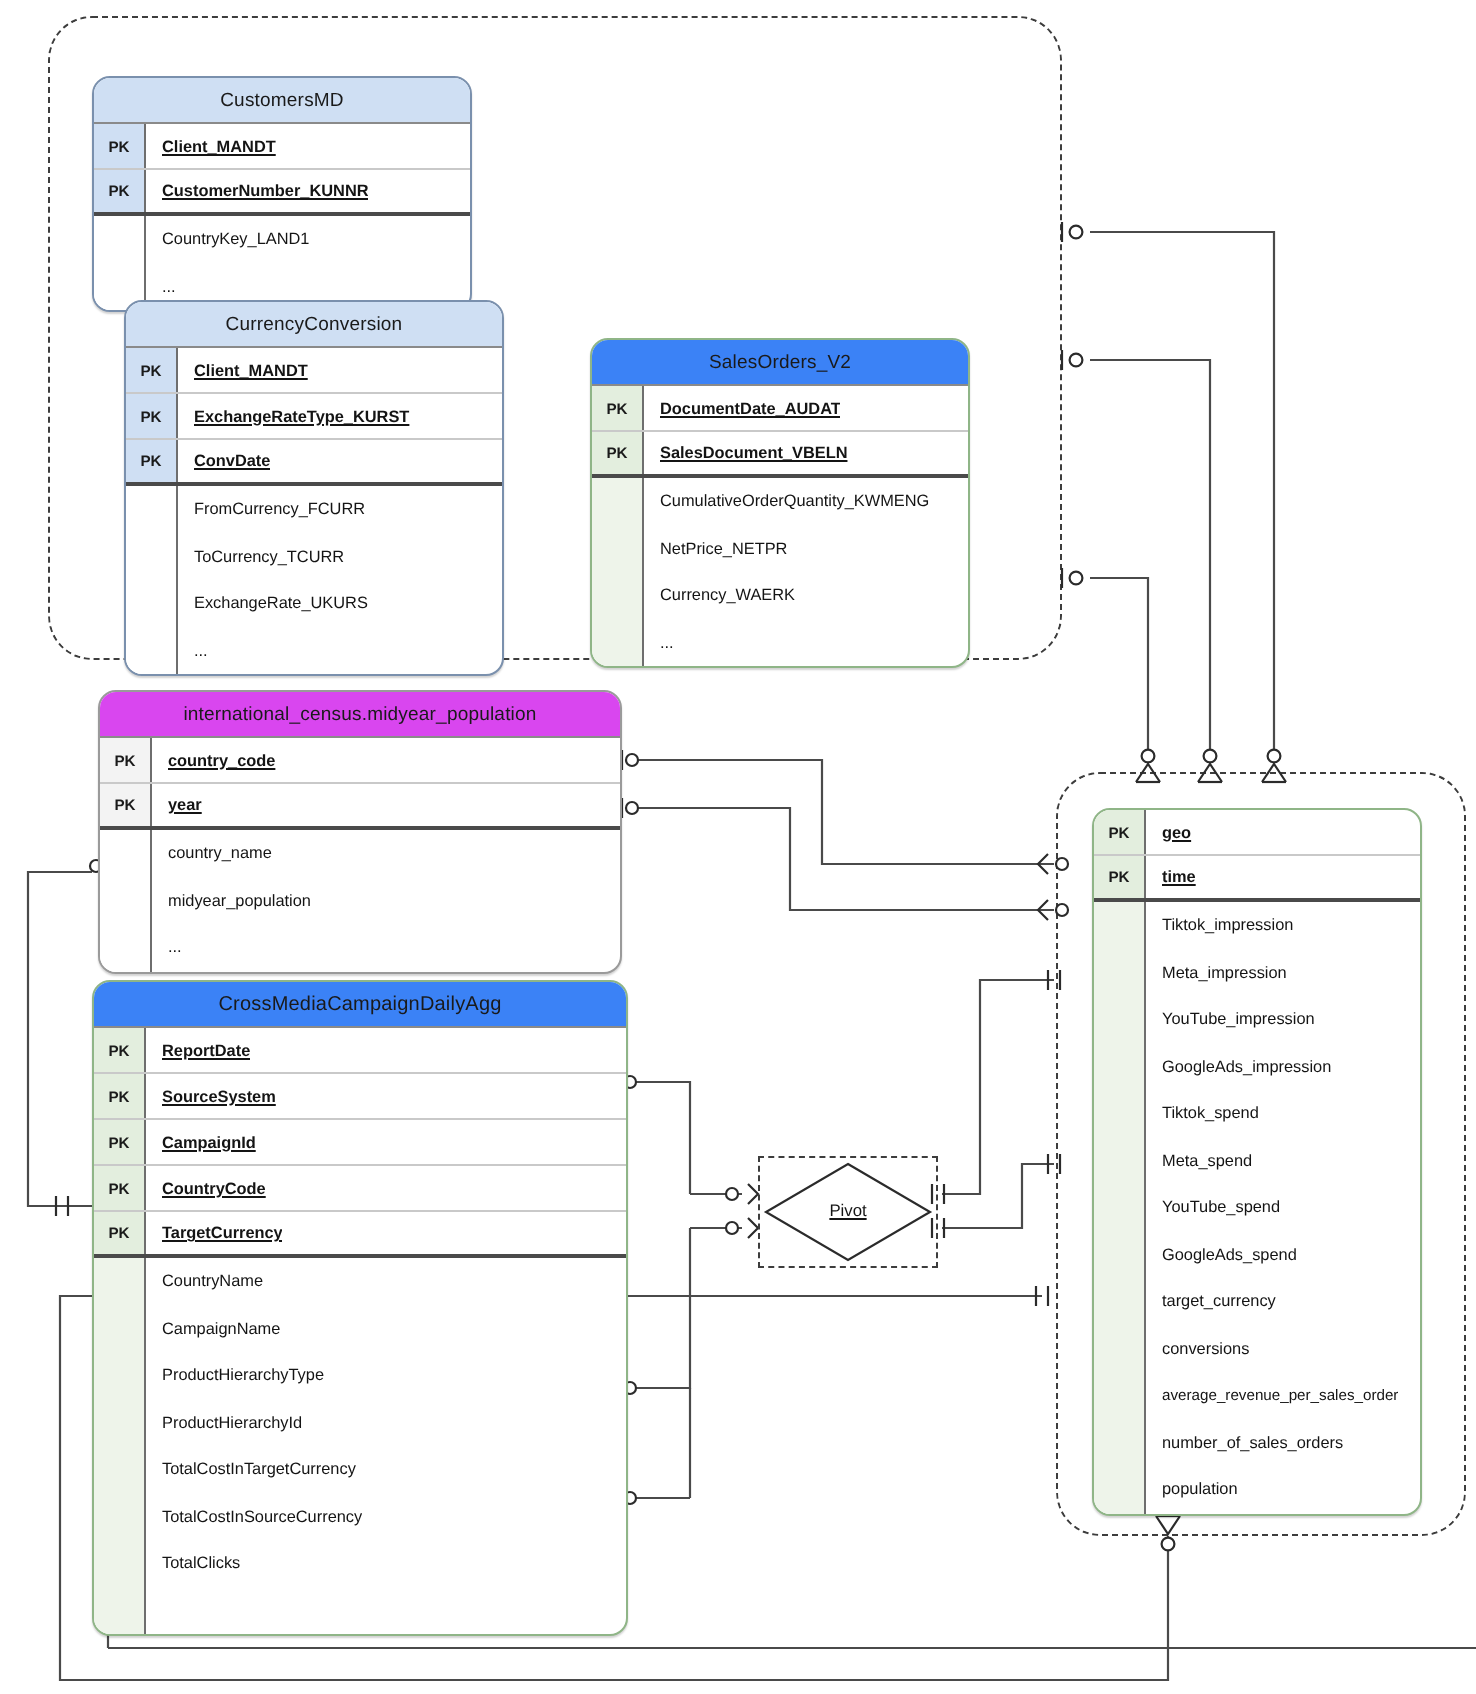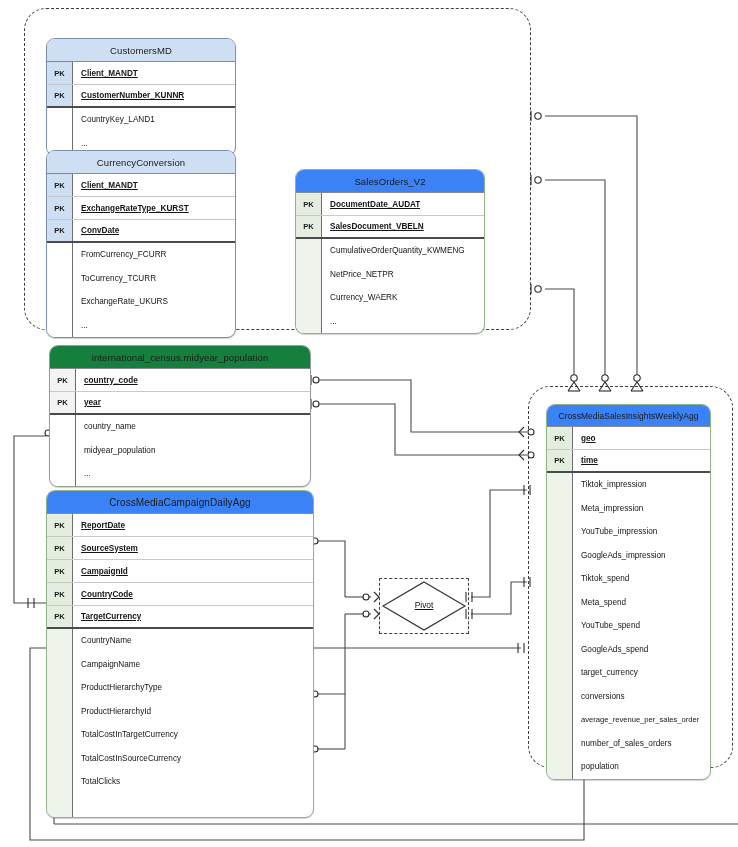--- a/index.html
+++ b/index.html
@@ -42,21 +42,21 @@
     text-align:center;
     font-weight:normal;
     font-size:9.5px;
     color:#1a1a1a;
     padding:6px 4px 5px 4px;
     border-bottom:1px solid #8a8a8a;
     letter-spacing:0.1px;
   }
   .entity.blue  .ehead{background:#cfdff3;}
   .entity.green .ehead{background:#3b82f6;}
-  .entity.gray  .ehead{background:#15803d;}
+  .entity.gray  .ehead{background:#d946ef;}
   .entity.blue  { border-color:#7a90ad; }
   .entity.green { border-color:#8fb587; }
   .entity.gray  { border-color:#9a9a9a; }
 
   .entity .rows{ display:block; }
   .row{
     display:flex;
     align-items:center;
     min-height:23px;
     border-bottom:1px solid #c9c9c9;
@@ -284,21 +284,21 @@
         <div class="keycell"></div>
         <div class="fname">CountryKey_LAND1</div>
       </div>
       <div class="row attr">
         <div class="keycell"></div>
         <div class="fname">...</div>
       </div>
     </div>
   </div>
 
-  <div class="entity blue" style="left:46px; top:150px; width:190px;">
+  <div class="entity blue" style="left:62px; top:150px; width:190px;">
     <div class="ehead">CurrencyConversion</div>
     <div class="rows">
       <div class="row pk">
         <div class="keycell">PK</div>
         <div class="fname">Client_MANDT</div>
       </div>
       <div class="row pk">
         <div class="keycell">PK</div>
         <div class="fname">ExchangeRateType_KURST</div>
       </div>
@@ -434,21 +434,20 @@
       </div>
       <div class="row attr">
         <div class="keycell"></div>
 
       </div>
 
     </div>
   </div>
 
   <div class="entity green" style="left:546px; top:404px; width:165px;">
-    <div class="ehead" style="font-size:8.4px;">CrossMediaSalesInsightsWeeklyAgg</div>
     <div class="rows">
       <div class="row pk">
         <div class="keycell">PK</div>
         <div class="fname">geo</div>
       </div>
       <div class="row lastpk">
         <div class="keycell">PK</div>
         <div class="fname">time</div>
       </div>
       <div class="row attr">

